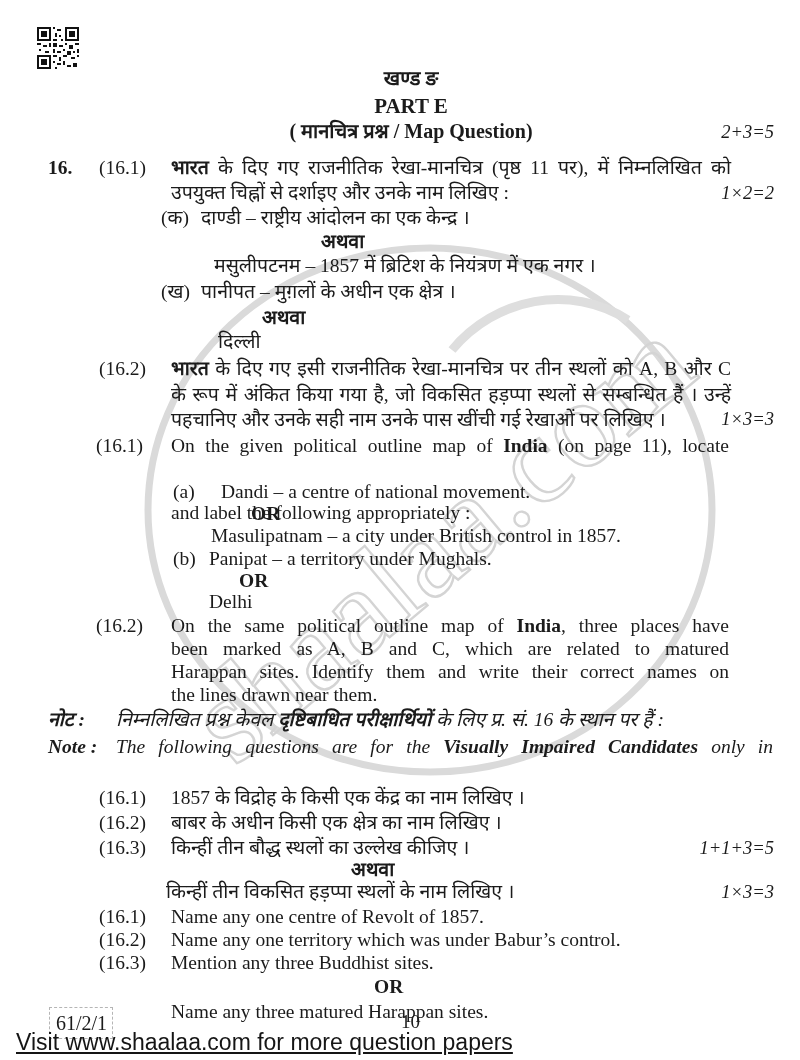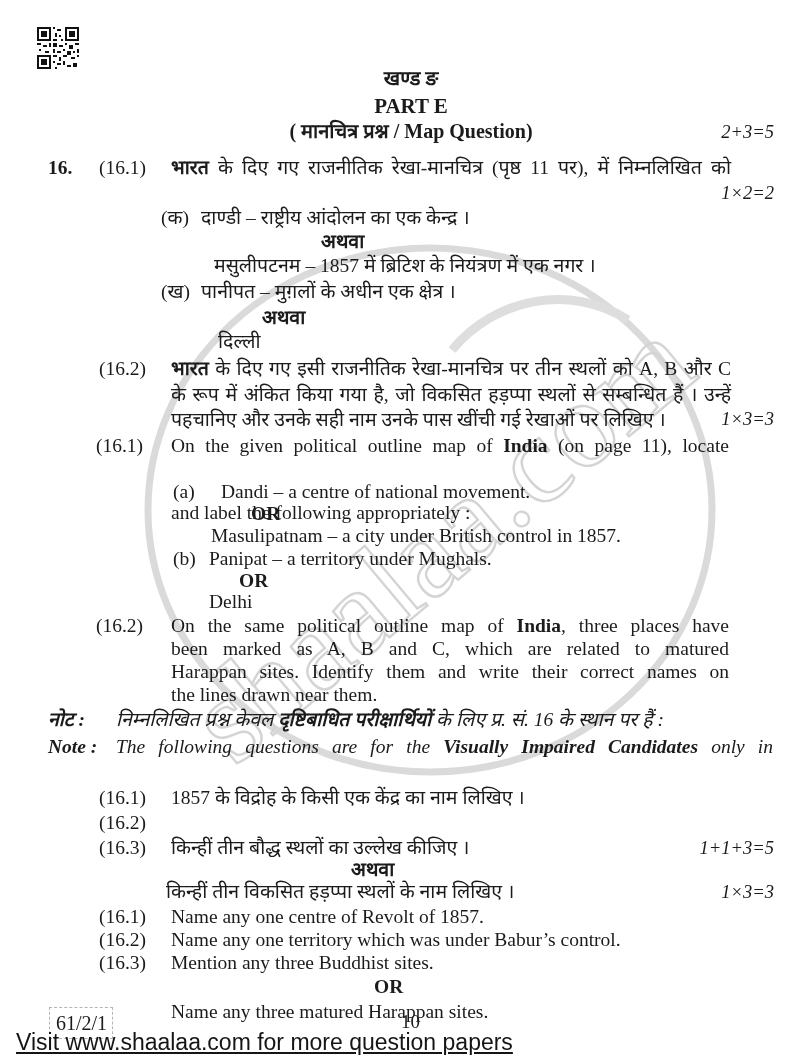--- a/index.html
+++ b/index.html
@@ -86,20 +86,21 @@
   <div class="content">
 
     <div class="line hi b center" style="top:66px;font-size:20px;">खण्ड ङ</div>
     <div class="line en b center" style="top:93px;font-size:21px;">PART E</div>
     <div class="line hi b center" style="top:119px;font-size:20px;">( मानचित्र प्रश्न / Map Question)</div>
     <div class="marks" style="top:122px;">2+3=5</div>
 
     <div class="line hi b" style="left:37px;top:156px;">16.</div>
     <div class="line hi" style="left:88px;top:156px;">(16.1)</div>
     <div class="line hi just" style="left:160px;top:156px;"><span class="b">भारत</span><span> के दिए गए राजनीतिक रेखा-मानचित्र (पृष्ठ 11 पर), में निम्नलिखित को</span></div>
+    <div class="line hi" style="left:160px;top:181px;">उपयुक्त चिह्नों से दर्शाइए और उनके नाम लिखिए :</div>
     <div class="marks" style="top:183px;">1×2=2</div>
     <div class="line hi" style="left:150px;top:206px;">(क)</div>
     <div class="line hi" style="left:190px;top:206px;">दाण्डी – राष्ट्रीय आंदोलन का एक केन्द्र ।</div>
     <div class="line hi b" style="left:310px;top:230px;">अथवा</div>
     <div class="line hi" style="left:203px;top:254px;">मसुलीपटनम – 1857 में ब्रिटिश के नियंत्रण में एक नगर ।</div>
     <div class="line hi" style="left:150px;top:280px;">(ख)</div>
     <div class="line hi" style="left:190px;top:280px;">पानीपत – मुग़लों के अधीन एक क्षेत्र ।</div>
     <div class="line hi b" style="left:251px;top:306px;">अथवा</div>
     <div class="line hi" style="left:207px;top:330px;">दिल्ली</div>
 
@@ -128,20 +129,21 @@
     <div class="line en" style="left:160px;top:683px;">the lines drawn near them.</div>
 
     <div class="line hi b" style="left:37px;top:708px;font-style:italic;">नोट :</div>
     <div class="line hi noteit" style="left:105px;top:708px;"><span>निम्नलिखित प्रश्न केवल </span><span class="b">दृष्टिबाधित परीक्षार्थियों</span><span> के लिए प्र. सं. 16 के स्थान पर हैं :</span></div>
     <div class="line en b noteit" style="left:37px;top:735px;">Note :</div>
     <div class="line en noteit just" style="left:105px;top:735px;width:657px;"><span>The following questions are for the </span><span class="b">Visually Impaired Candidates</span><span> only in</span></div>
 
     <div class="line hi" style="left:88px;top:786px;">(16.1)</div>
     <div class="line hi" style="left:160px;top:786px;">1857 के विद्रोह के किसी एक केंद्र का नाम लिखिए ।</div>
     <div class="line hi" style="left:88px;top:811px;">(16.2)</div>
+    <div class="line hi" style="left:160px;top:811px;">बाबर के अधीन किसी एक क्षेत्र का नाम लिखिए ।</div>
     <div class="line hi" style="left:88px;top:836px;">(16.3)</div>
     <div class="line hi" style="left:160px;top:836px;">किन्हीं तीन बौद्ध स्थलों का उल्लेख कीजिए ।</div>
     <div class="marks" style="top:838px;font-style:italic;">1+1+3=5</div>
     <div class="line hi b" style="left:340px;top:858px;">अथवा</div>
     <div class="line hi" style="left:155px;top:880px;">किन्हीं तीन विकसित हड़प्पा स्थलों के नाम लिखिए ।</div>
     <div class="marks" style="top:882px;">1×3=3</div>
 
     <div class="line en" style="left:88px;top:905px;">(16.1)</div>
     <div class="line en" style="left:160px;top:905px;">Name any one centre of Revolt of 1857.</div>
     <div class="line en" style="left:88px;top:928px;">(16.2)</div>

